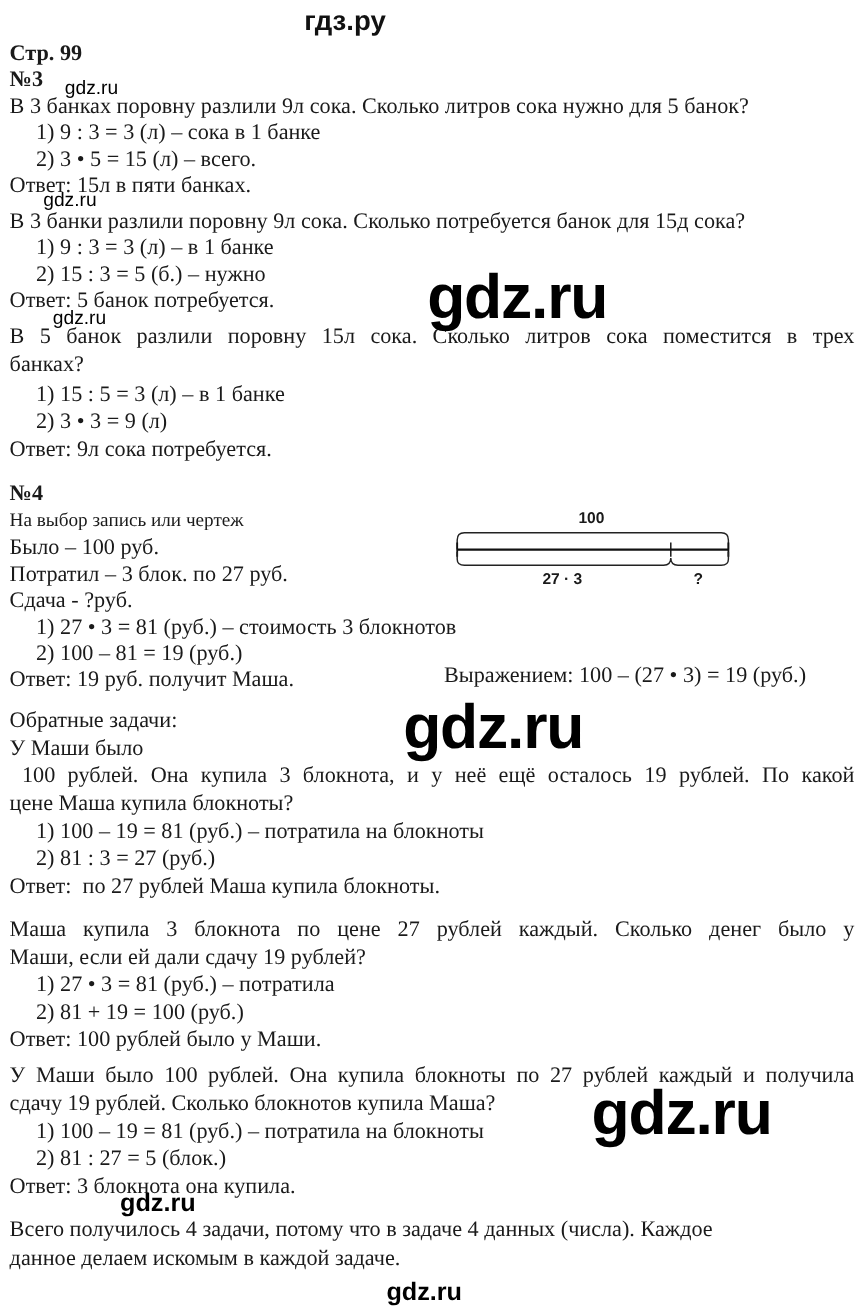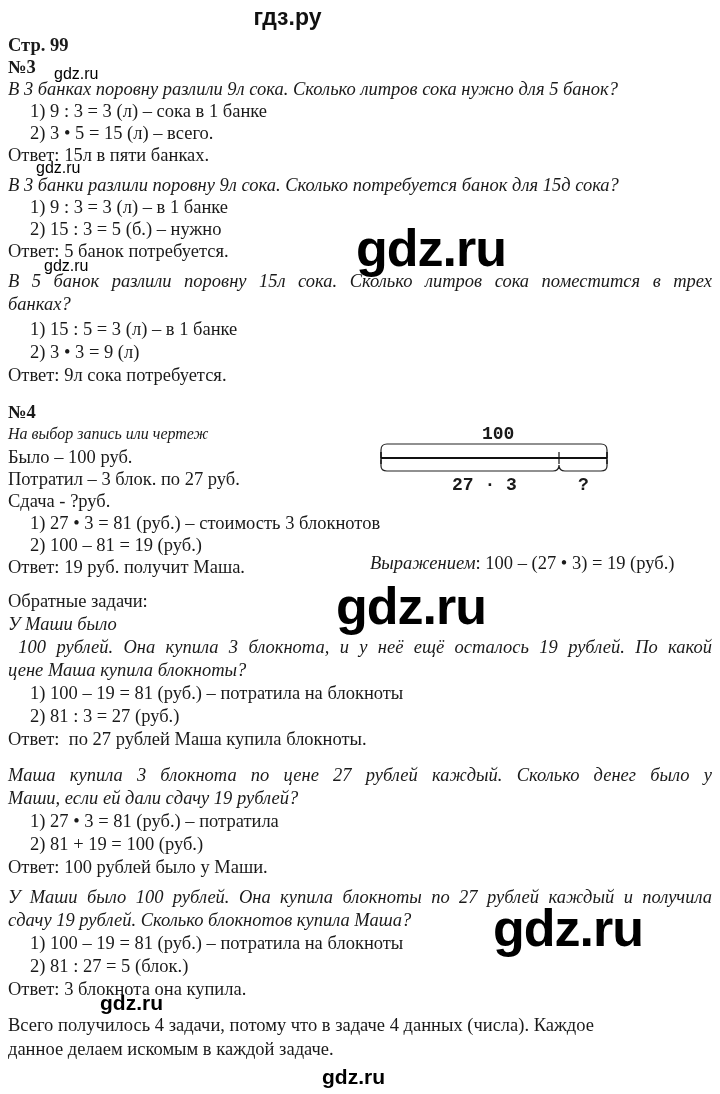--- a/index.html
+++ b/index.html
@@ -2,30 +2,30 @@
 <html><head>
 <meta charset="utf-8">
 <style>
   html, body { margin: 0; padding: 0; background: #ffffff; }
   body { width: 720px; height: 1094px; position: relative; overflow: hidden;
          font-family: "Liberation Serif", serif; color: #1a1a1a; }
   .site-title { position: absolute; top: 0; left: 0; width: 575px; text-align: center;
                 font-family: "Liberation Sans", sans-serif; font-weight: bold; font-size: 23px; line-height: 34px; color: #111; }
   .ln { position: absolute; left: 8px; font-size: 18.5px; line-height: 22px; white-space: nowrap; }
   .b { font-weight: bold; }
-  .i { font-style: italic; }
+  .i { }
   .ind { left: 30px; text-align: center; }
   .just { width: 704px; text-align: justify; text-align-last: justify; white-space: normal; }
   .u { }
   .wm { position: absolute; font-family: "Liberation Sans", sans-serif; font-weight: bold; color: #000; line-height: 1; }
   .wm-s { font-size: 16px; font-weight: normal; }
   .wm-l { font-size: 52px; letter-spacing: -1px; }
   .wm-m { font-size: 21px; }
   .diagram { position: absolute; left: 378px; top: 424px; width: 232px; height: 66px; }
-  .diagram-label { position: absolute; font-size: 18px; font-weight: bold; font-family: Liberation Mono, monospace; }
+  .diagram-label { position: absolute; font-size: 13px; font-weight: bold; font-family: Liberation Sans, sans-serif; }
   .expr { position: absolute; left: 370px; top: 552px; font-size: 18.5px; line-height: 22px; white-space: nowrap; }
 </style>
 </head>
 <body>
 
 <div class="site-title">гдз.ру</div>
 
 <div class="ln b" style="top:34px">Стр. 99</div>
 <div class="ln b" style="top:56px">№3</div>
 

